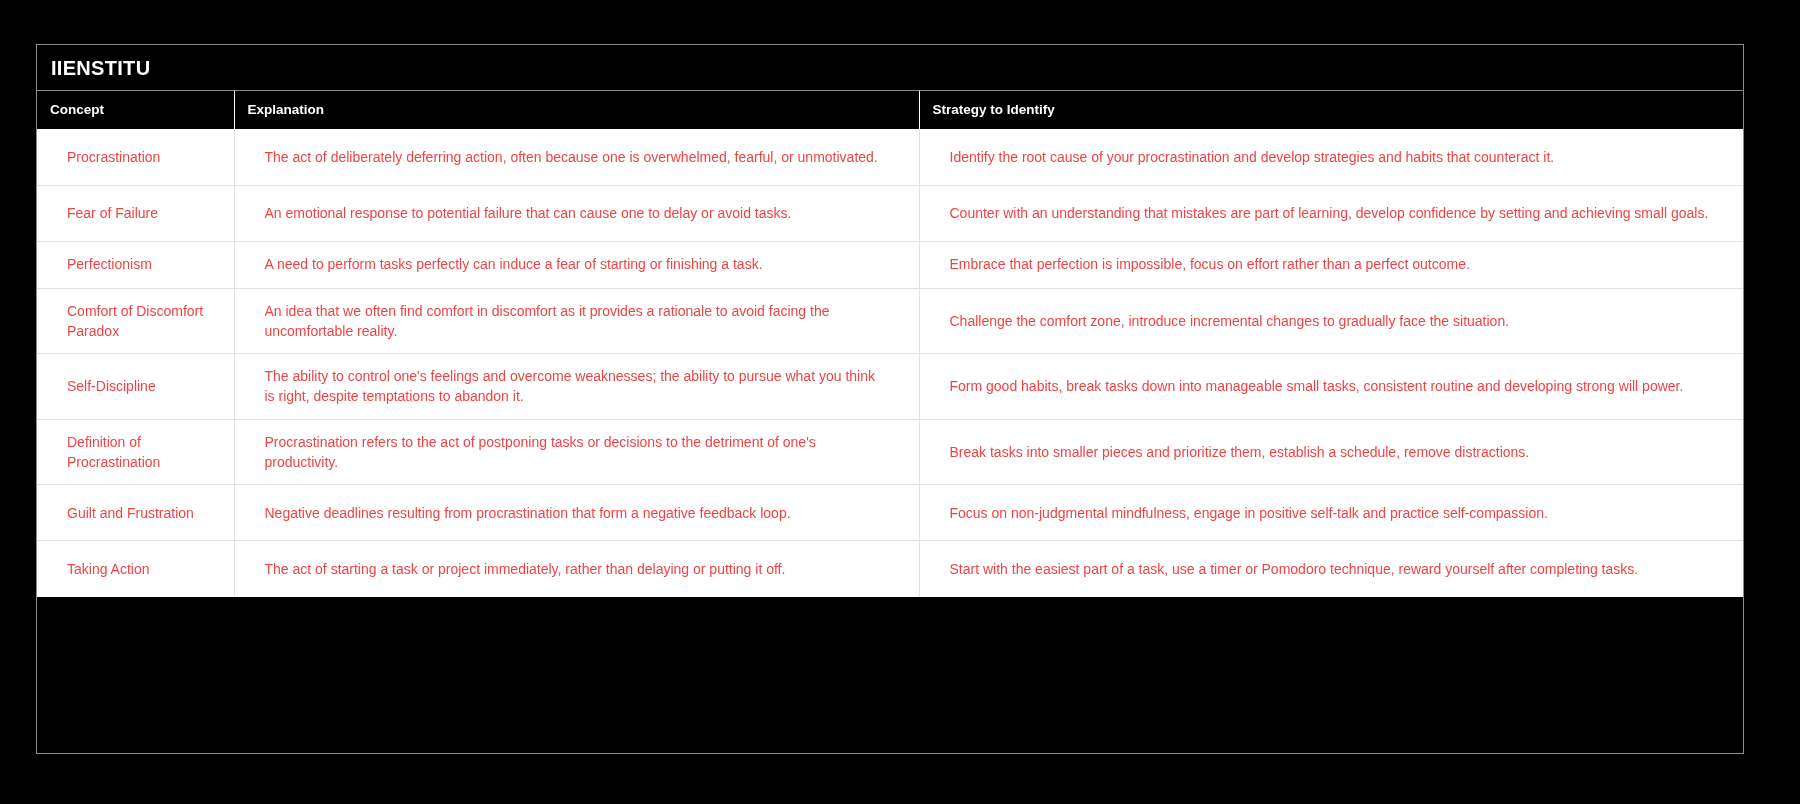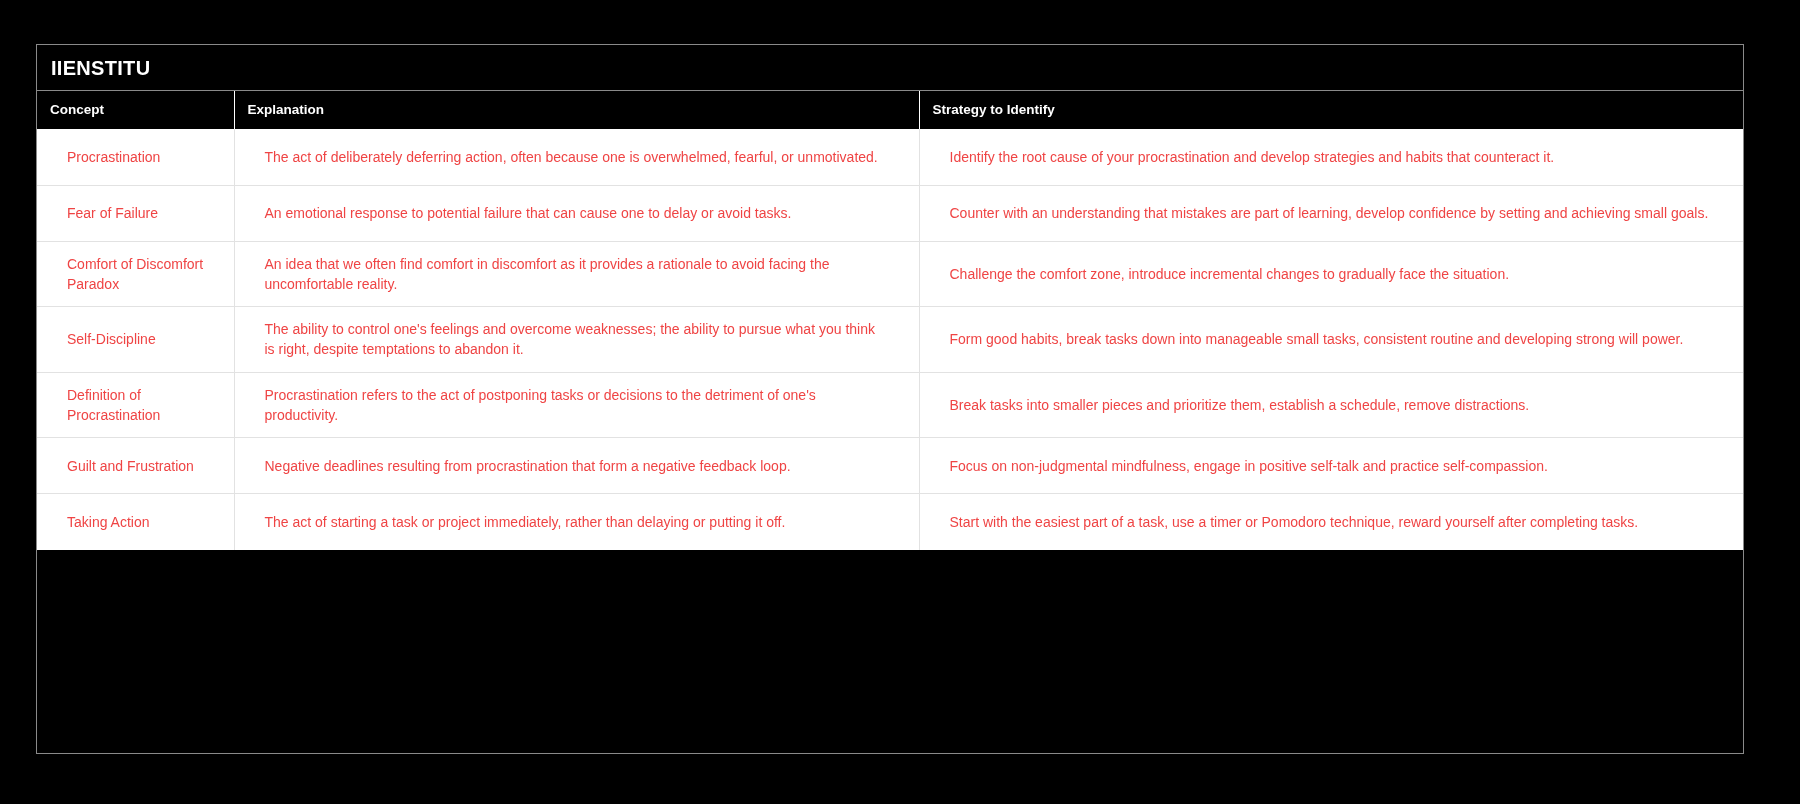--- a/index.html
+++ b/index.html
@@ -130,20 +130,25 @@
           <td>Identify the root cause of your procrastination and develop strategies and habits that counteract it.</td>
         </tr>
 
         <tr class="r-tall">
           <td>Fear of Failure</td>
           <td>An emotional response to potential failure that can cause one to delay or avoid tasks.</td>
           <td>Counter with an understanding that mistakes are part of learning, develop confidence by setting and achieving small goals.</td>
         </tr>
 
 
+        <tr class="r-short">
+          <td>Perfectionism</td>
+          <td>A need to perform tasks perfectly can induce a fear of starting or finishing a task.</td>
+          <td>Embrace that perfection is impossible, focus on effort rather than a perfect outcome.</td>
+        </tr>
 
         <tr class="r-tall">
           <td>Comfort of Discomfort Paradox</td>
           <td>An idea that we often find comfort in discomfort as it provides a rationale to avoid facing the uncomfortable reality.</td>
           <td>Challenge the comfort zone, introduce incremental changes to gradually face the situation.</td>
         </tr>
 
         <tr class="r-tall">
           <td>Self-Discipline</td>
           <td>The ability to control one's feelings and overcome weaknesses; the ability to pursue what you think is right, despite temptations to abandon it.</td>

